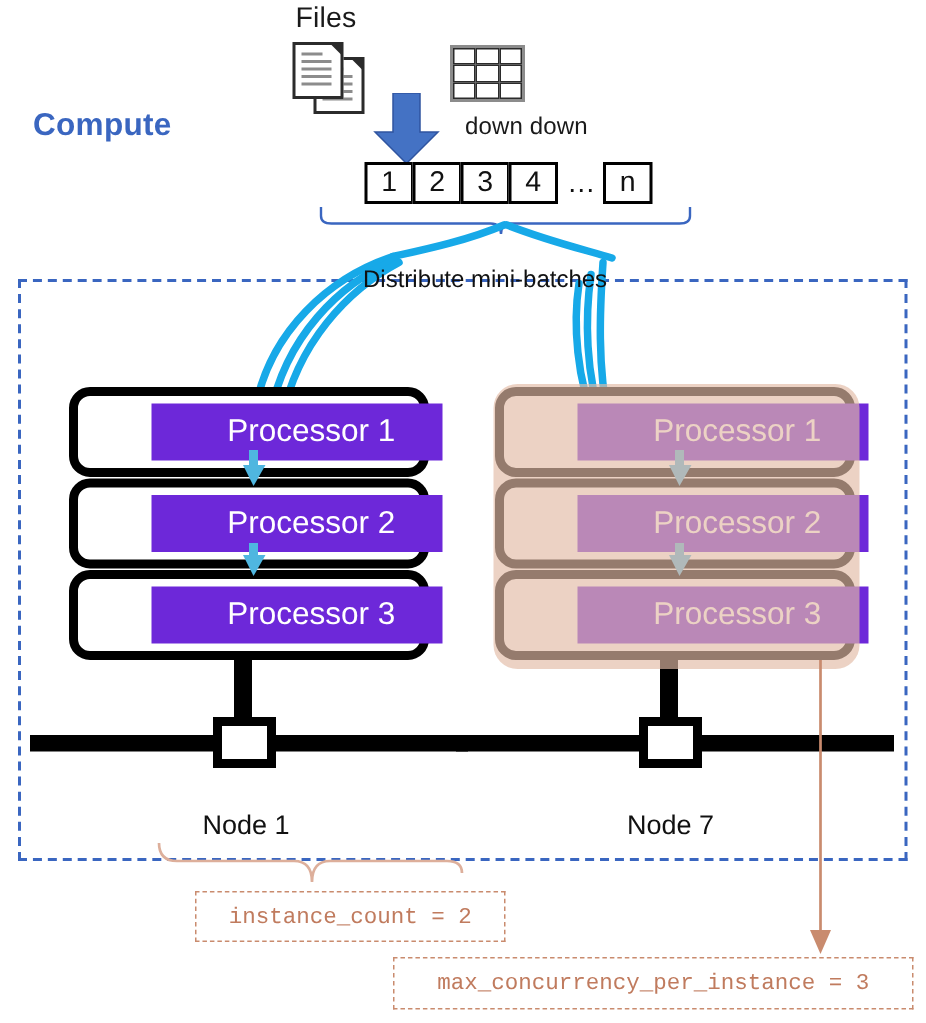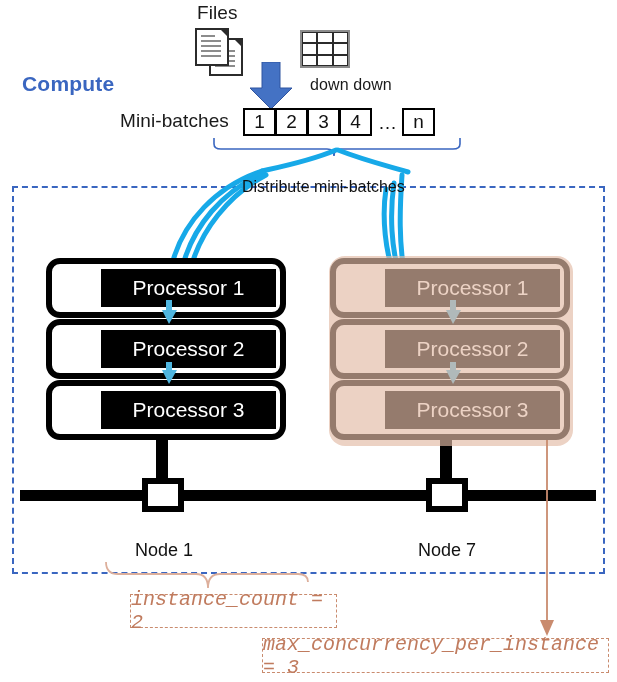--- a/index.html
+++ b/index.html
@@ -29,35 +29,35 @@
       display:flex;align-items:center;justify-content:center;
       font-size:19px;color:#111;}
   .dots{position:absolute;font-size:19px;color:#111;}
 
   
   .cluster{border:2.5px dashed #3A66C0;box-sizing:border-box;background:transparent;}
 
   
   .pbox{position:absolute;box-sizing:border-box;border:6px solid #000;
         border-radius:14px;background:#fff;}
-  .pinner{position:absolute;background:#000000;display:flex;align-items:center;
-          justify-content:center;color:#fff;font-size:21px;}
+  .pinner{position:absolute;background:#6d28d9;display:flex;align-items:center;
+          justify-content:center;color:#fff;font-size:21px;padding-left:19px;}
   .bar{position:absolute;background:#000;}
   .socket{position:absolute;background:#fff;border:6px solid #000;box-sizing:border-box;}
 
   
   .tint{position:absolute;background:rgba(226,186,165,0.66);pointer-events:none;}
 
   .node-label{position:absolute;font-size:18px;color:#111;}
 
   
   .annot{position:absolute;border:1.6px dashed #C98B6E;box-sizing:border-box;
          background:#fff;display:flex;align-items:center;justify-content:center;
-         font-family:"Liberation Mono", monospace;font-size:20px;color:#C07B5E;
-         letter-spacing:0px;font-style:italic;}
+         font-family:"Liberation Mono", monospace;font-size:15px;color:#C07B5E;
+         letter-spacing:0px;}
 
   .caption{position:absolute;font-size:16px;color:#111;}
 </style>
 </head>
 <body>
 
 <div id="stage">
 
   <div class="abs hdr-label" style="left:197px;top:2px;">Files</div>
   <div class="abs hdr-label" style="left:303px;top:12px;margin-top:24px;">Table</div>
@@ -94,21 +94,20 @@
   </div>
 
   <svg class="abs" style="left:248px;top:62px;" width="46" height="48" viewBox="0 0 46 48">
     <polygon points="14,0 32,0 32,26 44,26 23,47 2,26 14,26" fill="#4472C4" stroke="#2F54A0" stroke-width="1"></polygon>
   </svg>
 
   <div class="abs hdr-label" style="left:310px;top:76px;font-size:16px;">down down</div>
 
   <div class="abs blue-head" style="left:22px;top:72px;">Compute</div>
 
-  <div class="abs hdr-label" style="left:120px;top:110px;">Mini-batches</div>
 
   <div class="mb" style="left:243px;top:108px;width:33px;height:28px;">1</div>
   <div class="mb" style="left:275px;top:108px;width:33px;height:28px;">2</div>
   <div class="mb" style="left:307px;top:108px;width:33px;height:28px;">3</div>
   <div class="mb" style="left:339px;top:108px;width:33px;height:28px;">4</div>
   <div class="dots" style="left:378px;top:112px;">…</div>
   <div class="mb" style="left:402px;top:108px;width:33px;height:28px;">n</div>
 
   <svg class="abs" style="left:210px;top:136px;" width="255" height="22" viewBox="0 0 255 22">
     <path d="M4,2 L4,8 Q4,13 11,13 L117,13 Q124,13 124,20 Q124,13 131,13 L243,13 Q250,13 250,8 L250,2" fill="none" stroke="#3A66C0" stroke-width="1.6"></path>

